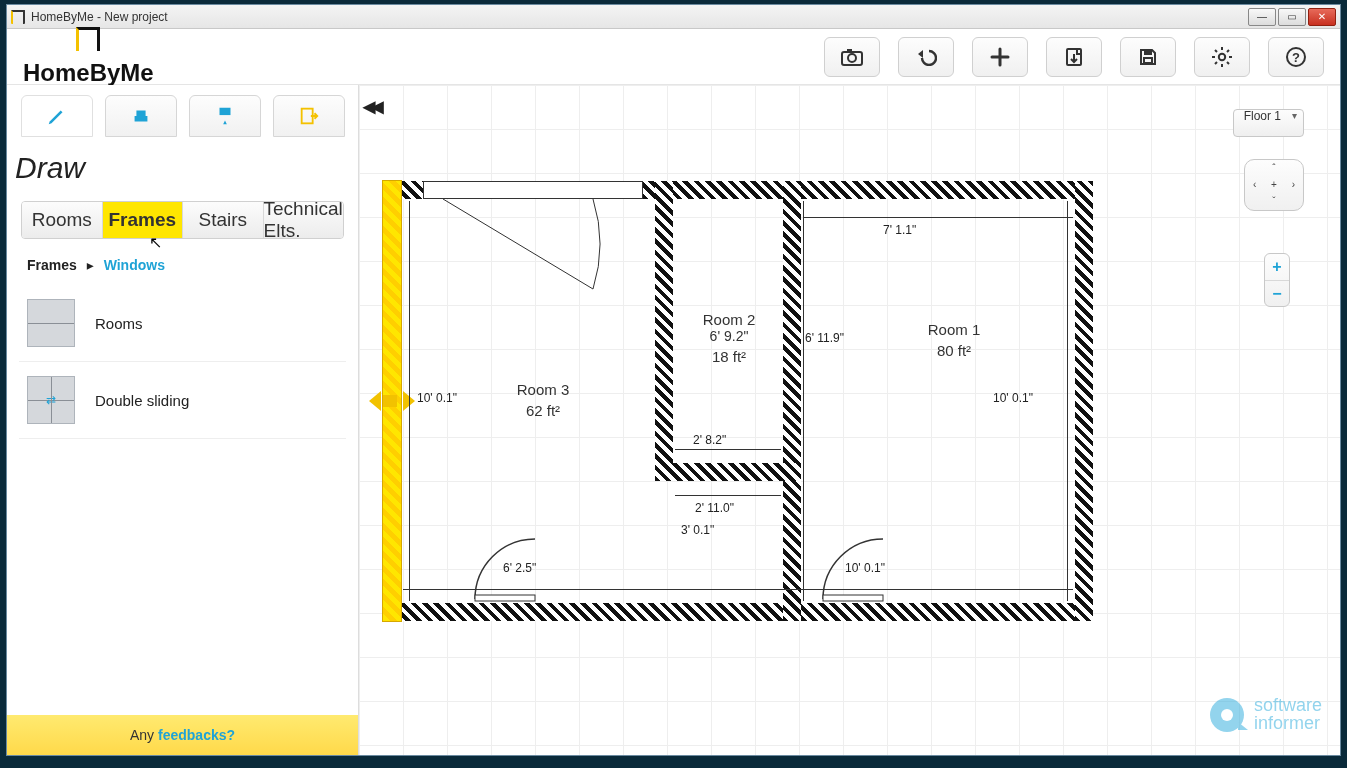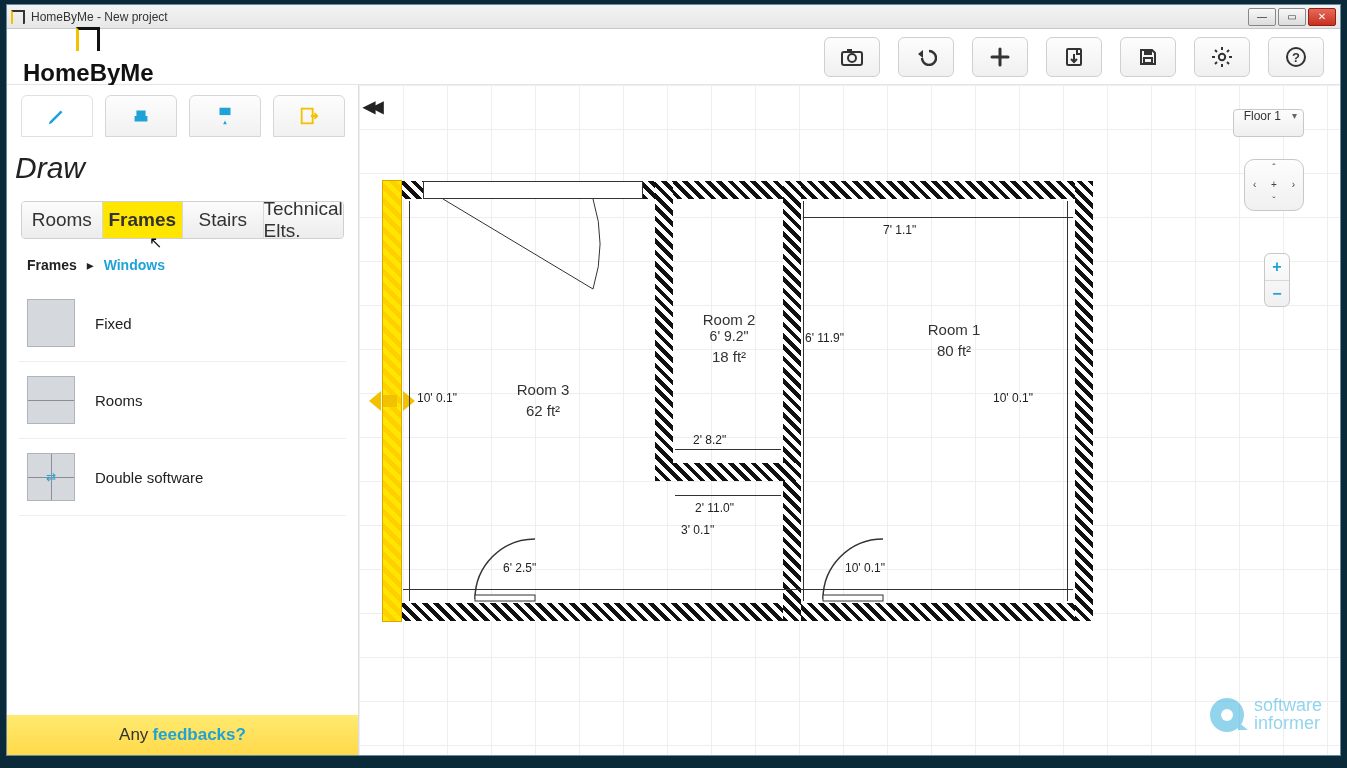--- a/index.html
+++ b/index.html
@@ -63,21 +63,21 @@
     font-size:15px; color:#222;
   }
   .item .thumb {
     width:48px; height:48px; background:#d5d8dc; border:1px solid #aeb4bb; display:flex; align-items:center; justify-content:center;
   }
   .item .thumb.inner-split { position:relative; }
   .item .thumb.inner-split::before{content:""; position:absolute; left:0; right:0; top:50%; height:1px; background:#8a8f96;}
   .item .thumb.grid4::after{content:""; position:absolute; top:0;bottom:0;left:50%;width:1px;background:#8a8f96;}
   .feedback {
     margin-top:auto; background:linear-gradient(#ffea70,#ffd94a); height:40px;
-    display:flex; align-items:center; justify-content:center; font-size:17px; color:#333;
+    display:flex; align-items:center; justify-content:center; font-size:14px; color:#333;
   }
   .feedback a{color:#1fa3d6; text-decoration:none; margin-left:4px; font-weight:600;}
 
   
   .canvas-wrap { flex:1; position:relative; background:#fff; overflow:hidden; }
   .grid {
     position:absolute; inset:0;
     background-image:
       linear-gradient(#eee 1px, transparent 1px),
       linear-gradient(90deg,#eee 1px, transparent 1px);
@@ -256,32 +256,28 @@
       </div>
 
       <div class="breadcrumb">
         <strong>Frames</strong>
         <span class="chev">▸</span>
         <span class="sub">Windows</span>
       </div>
 
       <div class="item-list">
         <div class="item">
-          <div class="thumb"></div>
-          <span>Fixed</span>
-        </div>
-        <div class="item">
           <div class="thumb inner-split"></div>
           <span>Rooms</span>
         </div>
         <div class="item">
           <div class="thumb inner-split grid4" style="position:relative;">
               <span style="position:absolute;left:50%;top:50%;transform:translate(-50%,-50%);color:#1fa3d6;font-size:12px;">⇄</span>
             </div>
-          <span>Double software</span>
+          <span>Double sliding</span>
         </div>
       </div>
 
       <div class="feedback">
         <span>Any </span>
         <a>feedbacks?</a>
       </div>
     </div>
 
     <div class="canvas-wrap">

